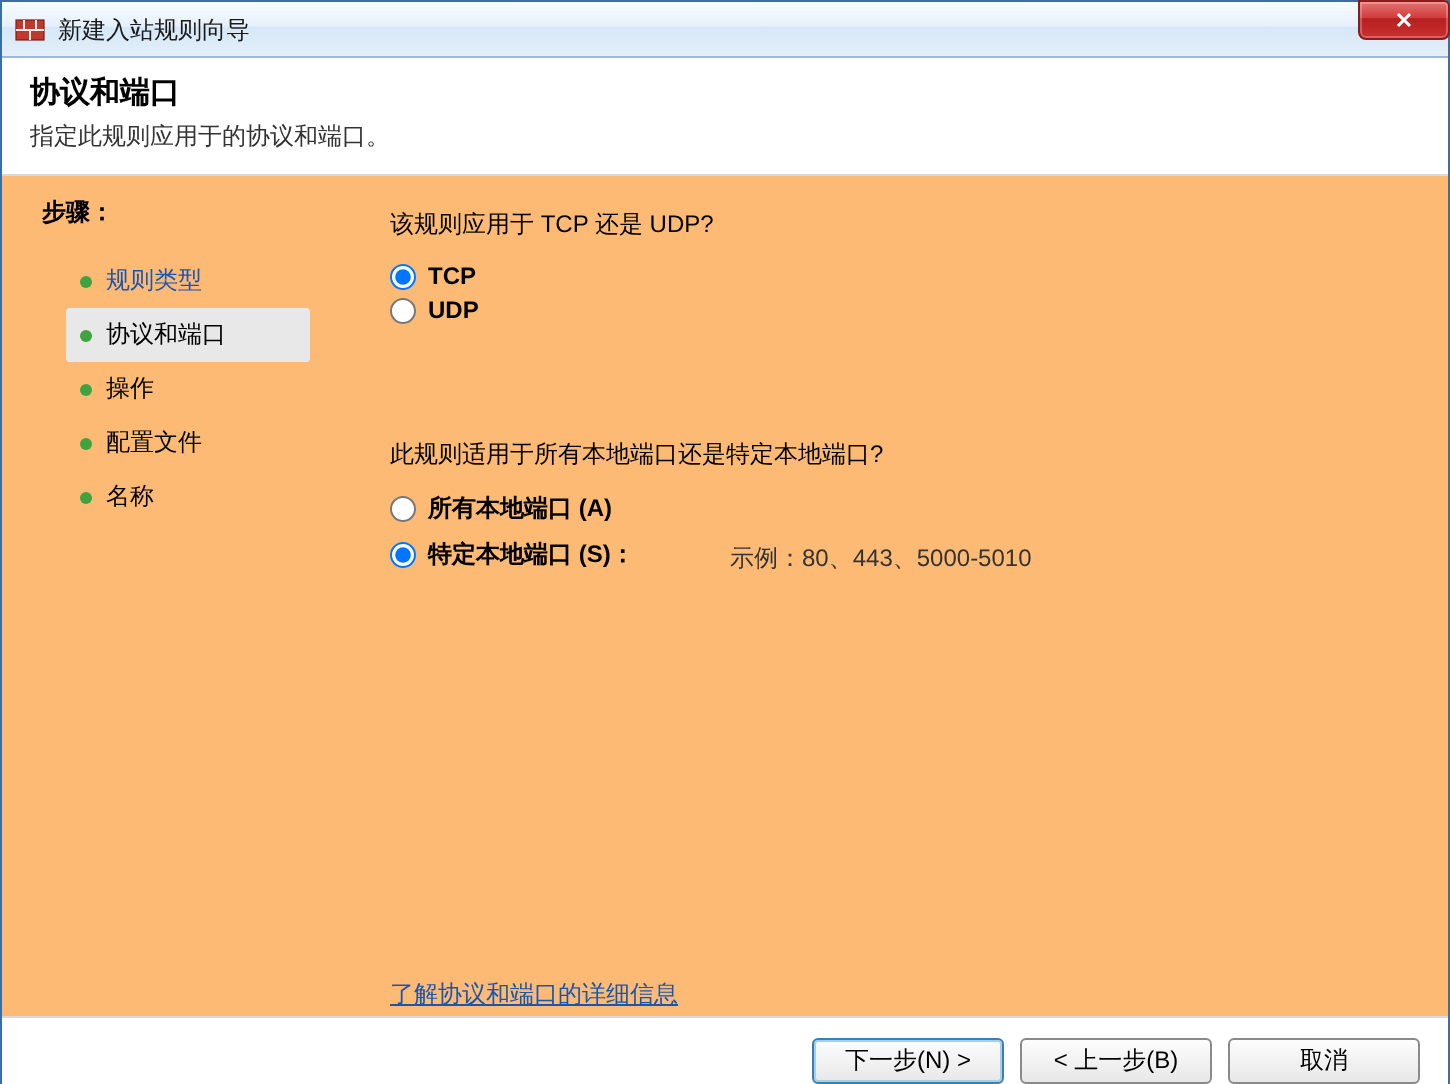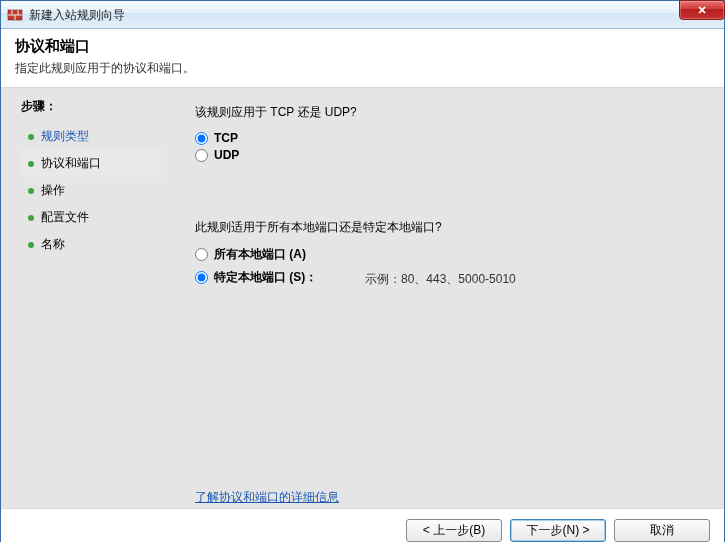--- a/index.html
+++ b/index.html
@@ -1,17 +1,17 @@
 <!DOCTYPE html>
 <html><head>
 <meta charset="utf-8">
 <style>
   * { box-sizing: border-box; }
   html, body { margin:0; padding:0; font-family: "Microsoft YaHei", "SimSun", Tahoma, sans-serif; font-size:12px; background:#fff; }
-  .window { width:725px; height:542px; border:1px solid #3b6ea5; background:#e5e5e5; position:relative; }
+  .window { width:725px; height:542px; border:1px solid #3b6ea5; background:#fdba74; position:relative; }
 
   
   .titlebar {
     height:28px;
     background: linear-gradient(to bottom, #f7fbff 0%, #e6f0fb 45%, #d6e7f7 46%, #e3effa 100%);
     border-bottom:1px solid #9db9d8;
     display:flex; align-items:center; padding:0 0 0 6px;
     position:relative;
   }
   .titlebar .app-icon { width:16px; height:16px; margin-right:6px; display:inline-flex; align-items:center; justify-content:center; }
@@ -38,21 +38,21 @@
   .header-band h1 { margin:0 0 4px 0; font-size:15px; font-weight:bold; color:#000; }
   .header-band .subtitle { color:#333; }
 
   
   .body { display:flex; height:calc(542px - 28px - 50px - 44px); }
   .sidebar {
     width:172px; padding:10px 6px 10px 20px;
     border-right:0;
   }
   .sidebar .steps-title { font-weight:bold; color:#000; margin-bottom:8px; }
-  .sidebar ul { list-style:none; margin:0; padding:0; }
+  .sidebar ul { list-style:none; margin:12px; padding:0; }
   .sidebar li {
     display:flex; align-items:center;
     padding:5px 6px; border-radius:2px;
     color:#000; cursor:default;
   }
   .sidebar li.active { background:#e8e8e8; }
   .sidebar li .bullet { width:8px; height:8px; margin-right:6px; display:inline-block; }
   .sidebar li .bullet svg { display:block; }
   .sidebar li.link span.lbl { color:#1a56b0; }
 
@@ -207,24 +207,24 @@
           <div class="example">示例：80、443、5000-5010</div>
         </div>
       </div>
 
       <a class="learn-link">了解协议和端口的详细信息</a>
     </div>
 
   </div>
 
   <div class="footer">
-    <button class="btn">
-      <span>&lt; 上一步(B)</span>
-    </button>
     <button class="btn default">
       <span>下一步(N) &gt;</span>
     </button>
     <button class="btn">
+      <span>&lt; 上一步(B)</span>
+    </button>
+    <button class="btn">
       <span>取消</span>
     </button>
   </div>
 
 </div>
 
 </body></html>

